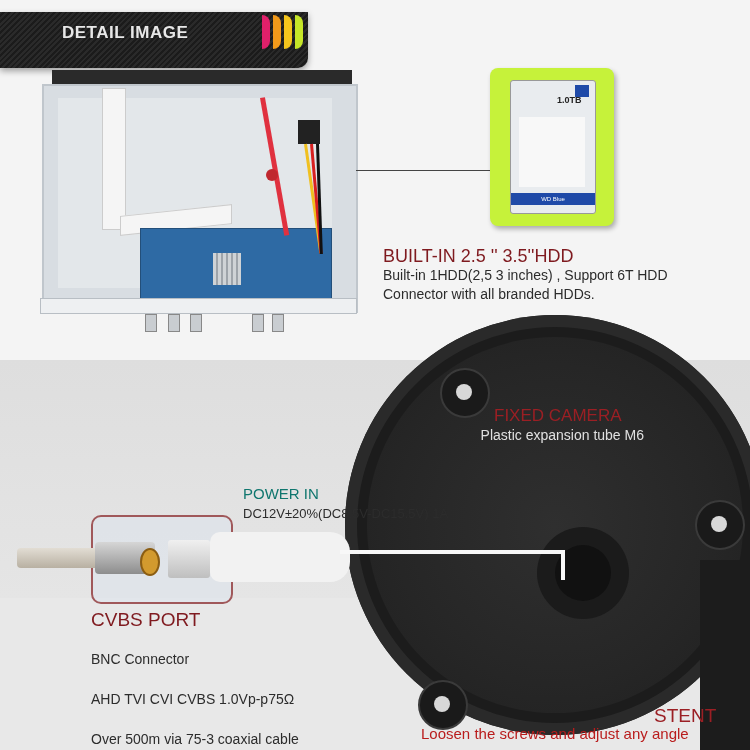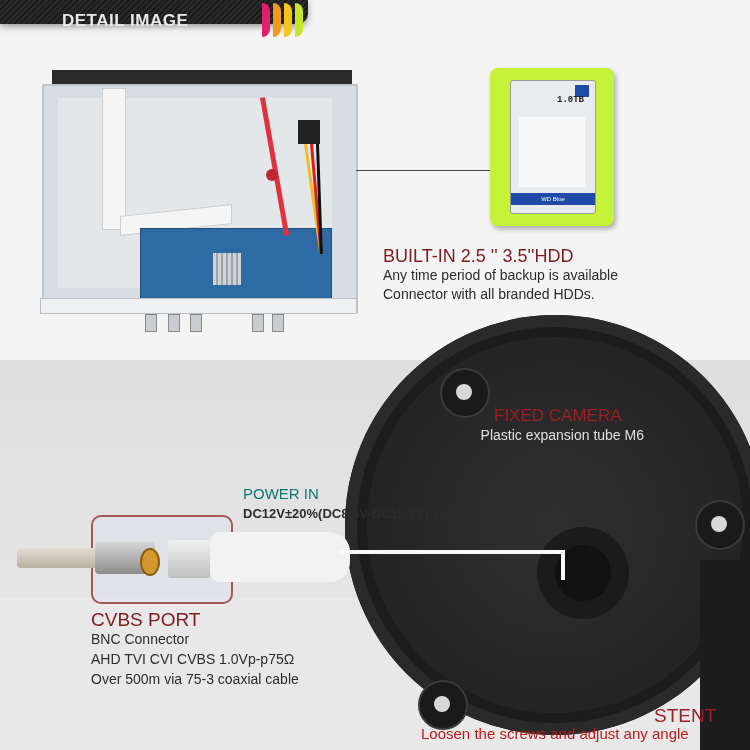--- a/index.html
+++ b/index.html
@@ -1,21 +1,21 @@
 <!DOCTYPE html>
 <html><head>
 <meta charset="utf-8">
 <style>
   html,body{margin:0;padding:0;}
   body{width:750px;height:750px;position:relative;overflow:hidden;background:#f4f4f4;font-family:"Liberation Sans",sans-serif;}
   .top{position:absolute;left:0;top:0;width:750px;height:360px;background:#f4f4f4;}
   .bottom{position:absolute;left:0;top:360px;width:750px;height:390px;background:linear-gradient(180deg,#dedede 0%,#e6e6e6 70%,#e2e2e2 100%);}
   .bottom .band{position:absolute;left:0;top:238px;width:750px;height:152px;background:#e8e8e8;}
   
-  .banner{position:absolute;left:0;top:0;width:308px;height:24px;background:repeating-linear-gradient(135deg,#2a2a2a 0 2px,#1b1b1b 2px 4px);border-bottom-right-radius:10px;box-shadow:0 3px 6px rgba(0,0,0,.35);}
+  .banner{position:absolute;left:0;top:12px;width:308px;height:56px;background:repeating-linear-gradient(135deg,#2a2a2a 0 2px,#1b1b1b 2px 4px);border-bottom-right-radius:10px;box-shadow:0 3px 6px rgba(0,0,0,.35);}
   .banner-title{position:absolute;left:62px;top:11px;color:#e8e8e8;font-weight:bold;font-size:17px;letter-spacing:0.5px;}
   .stripes{position:absolute;left:262px;top:3px;height:34px;display:flex;gap:3px;}
   .stripe{width:8px;height:34px;border-radius:0 8px 8px 0;}
   
   .dvr{position:absolute;left:40px;top:70px;width:315px;height:255px;}
   .dvr-lid{position:absolute;left:12px;top:0;width:300px;height:14px;background:#2a2a2a;}
   .dvr-body{position:absolute;left:2px;top:14px;width:312px;height:225px;background:#d8dde2;border:2px solid #c0c6cc;}
   .dvr-floor{position:absolute;left:18px;top:28px;width:274px;height:190px;background:#e3e7ea;}
   .dvr-front{position:absolute;left:0;top:228px;width:315px;height:14px;background:#eef0f2;border:1px solid #b8bec4;}
   .pcb{position:absolute;left:100px;top:158px;width:190px;height:72px;background:#2e6aa4;border:1px solid #234f7a;}
@@ -27,51 +27,51 @@
   .pwr-w1{position:absolute;left:264px;top:74px;width:3px;height:110px;background:#f0c020;transform:rotate(-8deg);transform-origin:top;}
   .pwr-w2{position:absolute;left:270px;top:74px;width:3px;height:110px;background:#d82020;transform:rotate(-5deg);transform-origin:top;}
   .pwr-w3{position:absolute;left:276px;top:74px;width:3px;height:110px;background:#111;transform:rotate(-2deg);transform-origin:top;}
   .bnc{position:absolute;top:244px;width:10px;height:16px;background:#c9cdd1;border:1px solid #888;}
   .marker{position:absolute;left:226px;top:99px;width:12px;height:12px;border-radius:50%;background:#c0282f;}
   .leader{position:absolute;left:356px;top:170px;width:138px;height:1px;background:#444;}
   
   .hdd-card{position:absolute;left:490px;top:68px;width:124px;height:158px;background:#c6f23a;border-radius:8px;box-shadow:2px 3px 5px rgba(0,0,0,.3);}
   .hdd{position:absolute;left:20px;top:12px;width:84px;height:132px;background:#e9ecef;border:1px solid #999;border-radius:3px;}
   .hdd-label{position:absolute;left:8px;top:36px;width:66px;height:70px;background:#f8f8f8;}
-  .hdd-cap{position:absolute;left:46px;top:14px;font-size:9px;font-weight:bold;color:#222;font-family:Liberation Mono, monospace;}
+  .hdd-cap{position:absolute;left:46px;top:14px;font-size:9px;font-weight:bold;color:#222;}
   .hdd-wd{position:absolute;left:64px;top:4px;width:14px;height:12px;background:#1f4aa8;}
   .hdd-blue{position:absolute;left:0;bottom:8px;width:84px;height:12px;background:#1f4aa8;color:#fff;font-size:6px;text-align:center;line-height:12px;}
   .t-hdd-head{position:absolute;left:383px;top:246px;font-size:18px;color:#7f1a1f;}
   .t-line{font-size:14px;color:#2c2c2c;white-space:nowrap;}
   .t-hdd{position:absolute;left:383px;top:266px;line-height:19px;}
   
   .mount{position:absolute;left:345px;top:315px;width:420px;height:420px;border-radius:50%;background:#1c1c1c;box-shadow:inset 0 0 0 12px #2a2a2a;}
   .mount-inner{position:absolute;left:22px;top:22px;width:376px;height:376px;border-radius:50%;background:radial-gradient(circle,#2f2f2f 0%,#262626 60%,#1f1f1f 100%);}
   .mount-hole{position:absolute;left:555px;top:545px;width:56px;height:56px;border-radius:50%;background:#111;box-shadow:0 0 0 18px #1b1b1b;}
   .ear{position:absolute;width:46px;height:46px;border-radius:50%;background:#1a1a1a;border:2px solid #3a3a3a;}
   .ear::after{content:"";position:absolute;left:14px;top:14px;width:16px;height:16px;border-radius:50%;background:#d8d8d8;}
   .arm{position:absolute;left:700px;top:560px;width:60px;height:190px;background:#1c1c1c;}
   .t-cam-head{position:absolute;left:494px;top:406px;font-size:17px;color:#9b1f24;}
   .t-cam{position:absolute;right:106px;top:425px;text-align:right;line-height:21px;}
   .t-cam .t-line{color:#e0e0e0;font-size:14px;}
   .t-pwr-head{position:absolute;left:243px;top:485px;font-size:15px;color:#0f766e;}
-  .t-pwr{position:absolute;left:243px;top:506px;font-weight:bold;}
+  .t-pwr{position:absolute;left:243px;top:506px;}
   .t-pwr .t-line{font-size:13px;color:#2c2c2c;}
   
   .cvbs-box{position:absolute;left:91px;top:515px;width:138px;height:85px;border:2px solid #a0585a;border-radius:10px;background:rgba(220,228,236,.55);}
   .plug{position:absolute;left:17px;top:548px;width:82px;height:20px;background:linear-gradient(180deg,#e2ddd4,#b8b0a2);border-radius:4px;}
   .bnc-head{position:absolute;left:95px;top:542px;width:60px;height:32px;background:linear-gradient(180deg,#d6d6d6,#8d8d8d);border-radius:4px;}
   .bnc-gold{position:absolute;left:140px;top:548px;width:16px;height:24px;border-radius:50%;background:#d29a2e;border:2px solid #8b5d12;}
   .bnc-female{position:absolute;left:168px;top:540px;width:42px;height:38px;background:linear-gradient(180deg,#f0f0f0,#bfbfbf);border-radius:3px;}
   .cable-white{position:absolute;left:210px;top:532px;width:140px;height:50px;background:#f2f2f2;border-radius:10px 20px 20px 10px;}
   .wire{position:absolute;left:340px;top:550px;width:225px;height:4px;background:#f8f8f8;}
   .wire-v{position:absolute;left:561px;top:550px;width:4px;height:30px;background:#f8f8f8;border-radius:0 4px 0 0;}
   .t-cvbs-head{position:absolute;left:91px;top:609px;font-size:19px;color:#7f1a1f;}
   .t-cvbs{position:absolute;left:91px;top:629px;line-height:20px;}
-  .t-cvbs .t-line{font-size:14px;color:#2c2c2c;}
+  .t-cvbs .t-line{font-size:14px;color:#2c2c2c;margin-top:20px;}
   .t-stent-head{position:absolute;left:654px;top:705px;font-size:19px;color:#9b1f24;}
   .t-stent{position:absolute;left:421px;top:725px;}
   .t-stent .t-line{font-size:15px;color:#b91c1c;}
 </style>
 </head>
 <body>
 
 <div class="top"></div>
 <div class="bottom">
     <div class="band"></div>
@@ -114,21 +114,21 @@
   <div class="hdd">
     <div class="hdd-wd"></div>
     <span class="hdd-cap">1.0TB</span>
     <div class="hdd-label"></div>
     <div class="hdd-blue">WD Blue</div>
   </div>
 </div>
 
 <div class="t-hdd-head">BUILT-IN 2.5 '' 3.5''HDD</div>
 <div class="t-hdd">
-  <div class="t-line">Any time period of backup is available</div>
+  <div class="t-line">Built-in  1HDD(2,5 3 inches) , Support 6T HDD</div>
   <div class="t-line">Connector with all branded HDDs.</div>
 </div>
 
 <div class="mount">
   <div class="mount-inner"></div>
 </div>
 <div class="arm"></div>
 <div class="mount-hole"></div>
 <div class="ear" style="left:440px;top:368px"></div>
 <div class="ear" style="left:695px;top:500px"></div>

